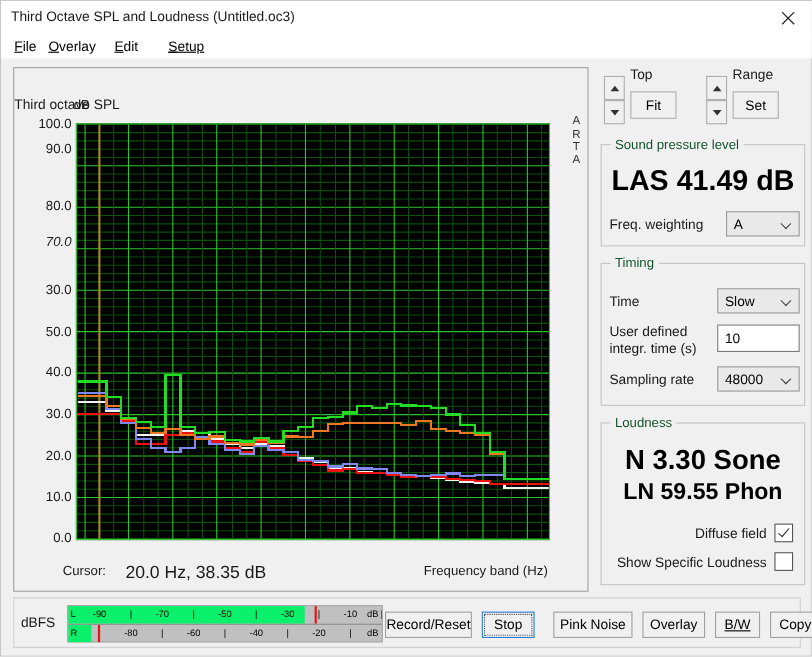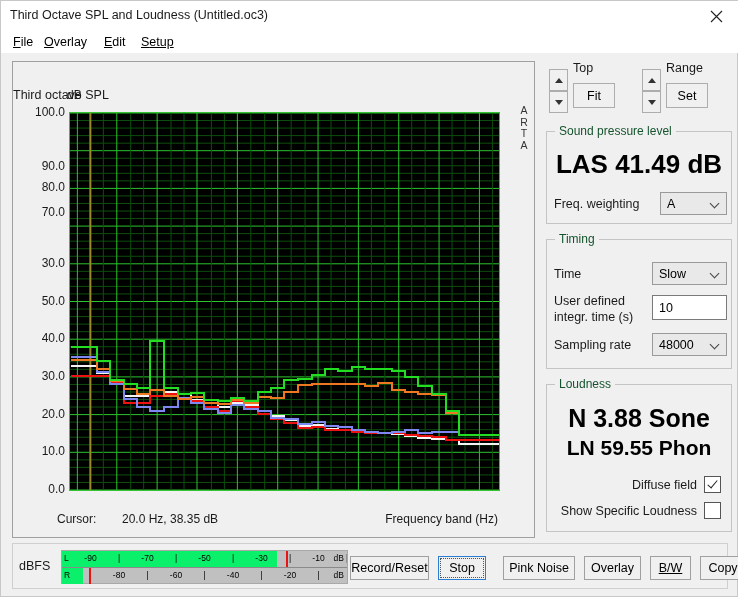--- a/index.html
+++ b/index.html
@@ -37,21 +37,21 @@
   .plot{position:absolute;left:56px;top:50px;width:431px;height:379px;background:#000;border:1px solid #35c335;box-sizing:border-box;overflow:hidden;}
   .plot svg{display:block;}
 
   .ylabels{position:absolute;left:0px;top:44px;width:52px;}
   .ylab{position:absolute;right:0;font-size:12px;color:#1a1a1a;text-align:right;white-space:nowrap;}
 
   .xlabels{position:absolute;left:0;top:432px;width:100%;height:16px;}
   .xlab{position:absolute;font-size:12px;color:#1a1a1a;text-align:center;white-space:nowrap;transform:translateX(-50%);}
 
   .cursorline{position:absolute;left:44px;top:450px;font-size:12px;color:#1a1a1a;white-space:nowrap;}
-  .cursorval{position:absolute;left:109px;top:450px;font-size:12px;color:#1a1a1a;white-space:nowrap;}
+  .cursorval{position:absolute;left:101px;top:450px;font-size:16px;color:#1a1a1a;white-space:nowrap;}
   .freqband{position:absolute;right:36px;top:450px;font-size:12px;color:#1a1a1a;white-space:nowrap;}
 
   
   .rightcol{position:absolute;left:541px;top:60px;width:190px;}
 
   .spingroup{position:absolute;}
   .spinarrows{position:absolute;left:0;top:8px;width:19px;height:44px;}
   .sbtn{position:absolute;left:0;width:19px;height:22px;background:#f0f0f0;border:1px solid #adadad;box-sizing:border-box;display:flex;align-items:center;justify-content:center;cursor:default;}
   .sbtn.up{top:0;}
   .sbtn.dn{top:22px;}
@@ -111,38 +111,38 @@
       <svg width="13" height="13" viewBox="0 0 13 13">
           <path d="M1 1 L12 12 M12 1 L1 12" stroke="#222" stroke-width="1.1" fill="none"></path>
         </svg>
     </div>
   </div>
 
   <div class="menubar">
     <div class="menuitem" style="left:8px;"><u>F</u>ile</div>
     <div class="menuitem" style="left:39px;"><u>O</u>verlay</div>
     <div class="menuitem" style="left:99px;"><u>E</u>dit</div>
-    <div class="menuitem" style="left:136px;text-decoration:underline;"><u>S</u>etup</div>
+    <div class="menuitem" style="left:148px;text-decoration:underline;"><u>S</u>etup</div>
   </div>
 
   <div class="graphpanel">
     <div class="dblabel">dB</div>
     <div class="charttitle">Third octave SPL</div>
     <div class="arta" id="arta">
         <span>A</span>
         <span>R</span>
         <span>T</span>
         <span>A</span>
       </div>
 
     <div class="ylabels" id="ylabels">
         <div class="ylab" style="top: -1px;">100.0</div>
-        <div class="ylab" style="top: 53px;">90.0</div>
+        <div class="ylab" style="top: 22px;">90.0</div>
         <div class="ylab" style="top: 74.4px;">80.0</div>
-        <div class="ylab" style="top: 99px;">70.0</div>
+        <div class="ylab" style="top: 107px; font-style: italic;">70.0</div>
         <div class="ylab" style="top: 149.8px;">30.0</div>
         <div class="ylab" style="top: 187.5px;">50.0</div>
         <div class="ylab" style="top: 225.2px;">40.0</div>
         <div class="ylab" style="top: 262.9px;">30.0</div>
         <div class="ylab" style="top: 300.6px;">20.0</div>
         <div class="ylab" style="top: 338.3px;">10.0</div>
         <div class="ylab" style="top: 376px;">0.0</div>
       </div>
 
     <div class="plot">
@@ -303,21 +303,21 @@
       <div class="combo" style="left:105px;top:93px;width:75px;">
         <div class="cval">48000</div>
         <div class="carr">
             <div class="chev"></div>
           </div>
       </div>
     </div>
 
     <div class="gbox" style="left:4px;top:323px;width:186px;height:148px;">
       <div class="glegend">Loudness</div>
-      <div class="bigval" style="top:19px;font-size:25px;">N 3.88 Sone</div>
+      <div class="bigval" style="top:19px;font-size:25px;">N 3.30 Sone</div>
       <div class="bigval" style="top:51px;font-size:21px;">LN 59.55 Phon</div>
       <div class="chkrow" style="left:-10px;top:91px;">
         <div class="clbl">Diffuse field</div>
         <div class="chkbox checked"></div>
       </div>
       <div class="chkrow" style="left:-10px;top:117px;">
         <div class="clbl">Show Specific Loudness</div>
         <div class="chkbox"></div>
       </div>
     </div>

